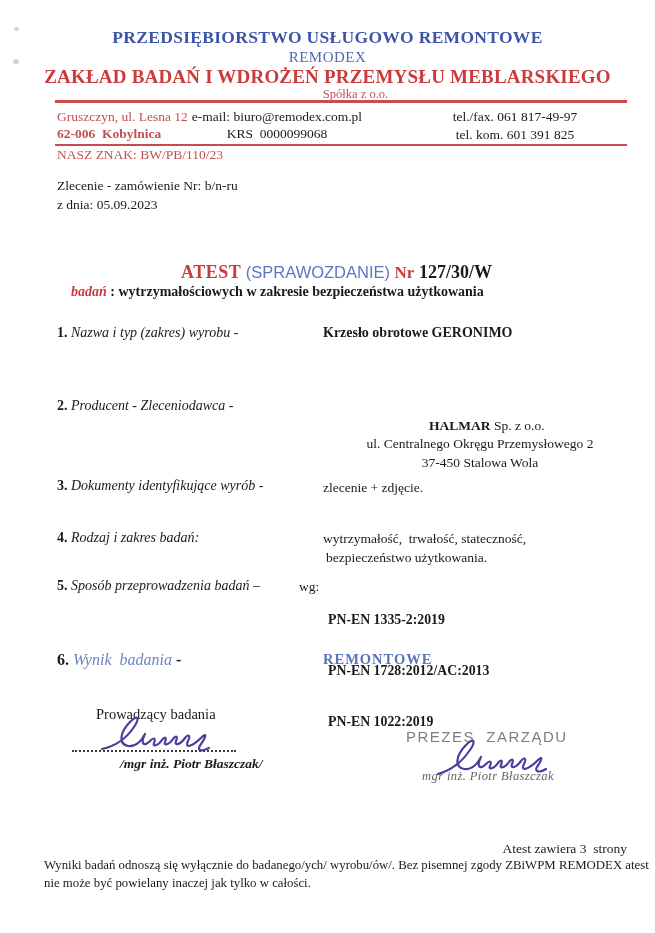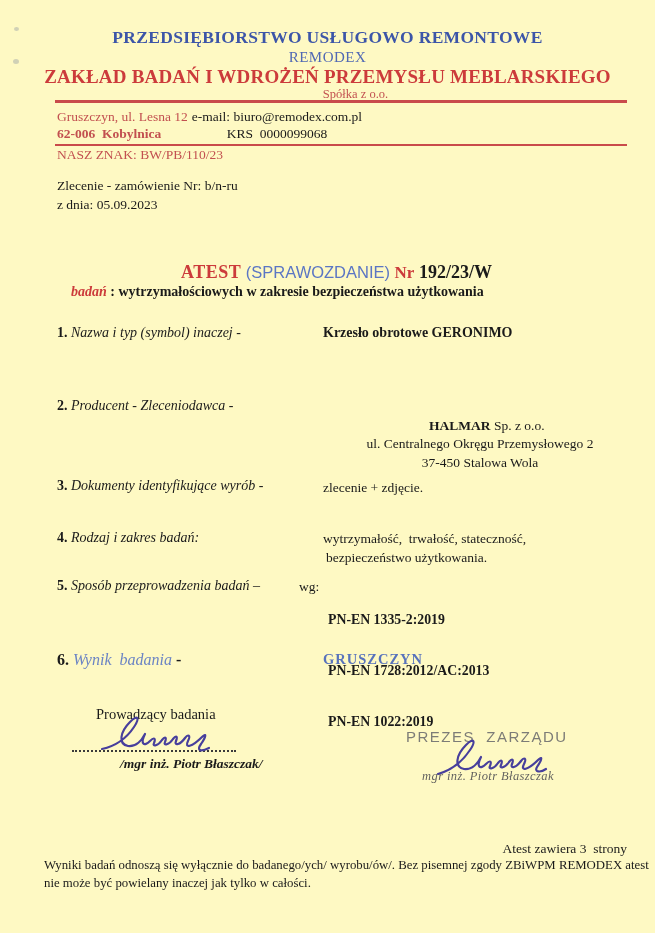--- a/index.html
+++ b/index.html
@@ -1,17 +1,17 @@
 <!DOCTYPE html>
 <html><head>
 <meta charset="utf-8">
 <style>
   html,body{margin:0;padding:0;background:#e8e8e8;}
   #page{
-    position:relative;width:655px;height:933px;background:#fef9c3;
+    position:relative;width:655px;height:933px;background:#ffffff;
     font-family:"Liberation Serif","DejaVu Serif",serif;color:#1a1a1a;
     overflow:hidden;margin:0 auto;
   }
   .abs{position:absolute;white-space:pre;}
   .sans{font-family:"Liberation Sans","DejaVu Sans",sans-serif;text-align:right;}
   .center{text-align:center;}
   .right{text-align:right;}
   .b{font-weight:bold;}
   .i{font-style:italic;}
   .blue{color:#3c55a8;}
@@ -41,36 +41,37 @@
   <div class="abs center blue2" style="left:0;top:49px;width:655px;font-size:15px;letter-spacing:.5px;">REMODEX</div>
   <div class="abs center b red" style="left:0;top:66px;width:655px;font-size:19px;letter-spacing:.2px;">ZAKŁAD BADAŃ I WDROŻEŃ PRZEMYSŁU MEBLARSKIEGO</div>
   <div class="abs center red2" style="left:0;top:87px;width:655px;font-size:12.5px;margin-left:28px;">Spółka z o.o.</div>
 
   <div class="rule" style="left:55px;top:100px;width:572px;height:3px;"></div>
 
   <div class="abs red2" style="left:57px;top:108px;font-size:13.5px;line-height:17px;"><span>Gruszczyn, ul. Lesna 12</span><br><span class="b">62-006  Kobylnica</span></div>
 
   <div class="abs center" style="left:162px;top:108px;width:230px;font-size:13.5px;line-height:17px;"><span>e-mail: biuro@remodex.com.pl</span><br><span>KRS  0000099068</span></div>
 
+  <div class="abs center" style="left:420px;top:108px;width:190px;font-size:13.5px;line-height:18px;"><span>tel./fax. 061 817-49-97</span><br><span>tel. kom. 601 391 825</span></div>
 
   <div class="rule" style="left:55px;top:144px;width:572px;height:2px;"></div>
 
   <div class="abs red2" style="left:57px;top:147px;font-size:13.5px;">NASZ ZNAK: BW/PB/110/23</div>
 
   <div class="abs" style="left:57px;top:176px;font-size:13.5px;line-height:19px;"><span>Zlecenie - zamówienie Nr: b/n-ru</span><br><span>z dnia: 05.09.2023</span></div>
 
   <div class="abs center" style="left:0;top:241px;width:655px;font-size:18px;">
-    <span class="b red" style="letter-spacing:.5px;">ATEST</span><span> </span><span class="sans" style="color:#5b76c4;font-size:16.5px;">(SPRAWOZDANIE)</span><span> </span><span class="b red" style="font-size:17px;">Nr</span><span> </span><span class="b">192/23/W</span>
+    <span class="b red" style="letter-spacing:.5px;">ATEST</span><span> </span><span class="sans" style="color:#5b76c4;font-size:16.5px;">(SPRAWOZDANIE)</span><span> </span><span class="b red" style="font-size:17px;">Nr</span><span> </span><span class="b">127/30/W</span>
   </div>
 
   <div class="abs" style="left:57px;top:268px;font-size:14px;">
     <span class="b i red">badań</span><span> </span><span class="b">:</span><span> </span><span class="b">wytrzymałościowych w zakresie bezpieczeństwa użytkowania</span>
   </div>
 
-  <div class="abs" style="left:57px;top:325px;font-size:14px;"><span class="item-num">1.</span> <span class="item-label">Nazwa i typ (symbol) inaczej -</span></div>
+  <div class="abs" style="left:57px;top:325px;font-size:14px;"><span class="item-num">1.</span> <span class="item-label">Nazwa i typ (zakres) wyrobu -</span></div>
   <div class="abs b" style="left:323px;top:325px;font-size:14px;">Krzesło obrotowe GERONIMO</div>
 
   <div class="abs" style="left:57px;top:398px;font-size:14px;"><span class="item-num">2.</span> <span class="item-label">Producent - Zleceniodawca -</span></div>
   <div class="abs center" style="left:330px;top:398px;width:300px;font-size:13.5px;line-height:18.5px;">
     <span class="b">HALMAR</span><span> Sp. z o.o.</span><br><span>ul. Centralnego Okręgu Przemysłowego 2</span><br><span>37-450 Stalowa Wola</span>
   </div>
 
   <div class="abs" style="left:57px;top:478px;font-size:14px;"><span class="item-num">3.</span> <span class="item-label">Dokumenty identyfikujące wyrób -</span></div>
   <div class="abs" style="left:323px;top:480px;font-size:13.5px;">zlecenie + zdjęcie.</div>
 
@@ -79,21 +80,21 @@
 
   <div class="abs" style="left:57px;top:578px;font-size:14px;"><span class="item-num">5.</span> <span class="item-label">Sposób przeprowadzenia badań –</span></div>
   <div class="abs" style="left:299px;top:579px;font-size:13.5px;">wg:</div>
   <div class="abs" style="left:328px;top:578px;font-size:13.8px;">
     <div class="std">PN-EN 1335-2:2019</div>
     <div class="std">PN-EN 1728:2012/AC:2013</div>
     <div class="std">PN-EN 1022:2019</div>
   </div>
 
   <div class="abs" style="left:57px;top:651px;font-size:16px;"><span class="item-num">6.</span> <span class="i" style="color:#6b84c4;">Wynik  badania</span> <span class="b">-</span></div>
-  <div class="abs b" style="left:323px;top:651px;font-size:14.5px;letter-spacing:1px;color:#5873bc;">GRUSZCZYN</div>
+  <div class="abs b" style="left:323px;top:651px;font-size:14.5px;letter-spacing:1px;color:#5873bc;">REMONTOWE</div>
 
   <div class="abs" style="left:96px;top:706px;font-size:14.5px;">Prowadzący badania</div>
   <div class="dotline" style="left:72px;top:750px;width:164px;"></div>
   <svg class="sig" style="left:88px;top:712px;" width="150" height="42" viewBox="0 0 150 42">
     <path d="M14 37 C 28 34, 38 27, 46 15 C 52 6, 50 2, 42 10 C 32 20, 30 32, 40 34 C 48 35, 54 28, 57 22 C 52 32, 56 35, 62 29 C 66 25, 68 26, 66 31 C 64 35, 70 34, 74 28 C 77 24, 79 25, 77 30 C 75 34, 81 33, 85 27 C 88 23, 90 24, 88 29 C 86 34, 92 33, 97 26 C 100 22, 103 23, 100 29 C 96 37, 104 35, 114 25 C 118 21, 119 23, 113 32 C 108 39, 113 40, 121 36"></path>
   </svg>
   <div class="abs b i" style="left:76px;top:756px;font-size:13.5px;margin-left:44px;">/mgr inż. Piotr Błaszczak/</div>
 
   <div class="abs center sans stamp" style="left:406px;top:728px;width:160px;font-size:15px;letter-spacing:1.5px;">PREZES  ZARZĄDU</div>
   <svg class="sig" style="left:398px;top:734px;" width="175" height="46" viewBox="0 0 175 46">

